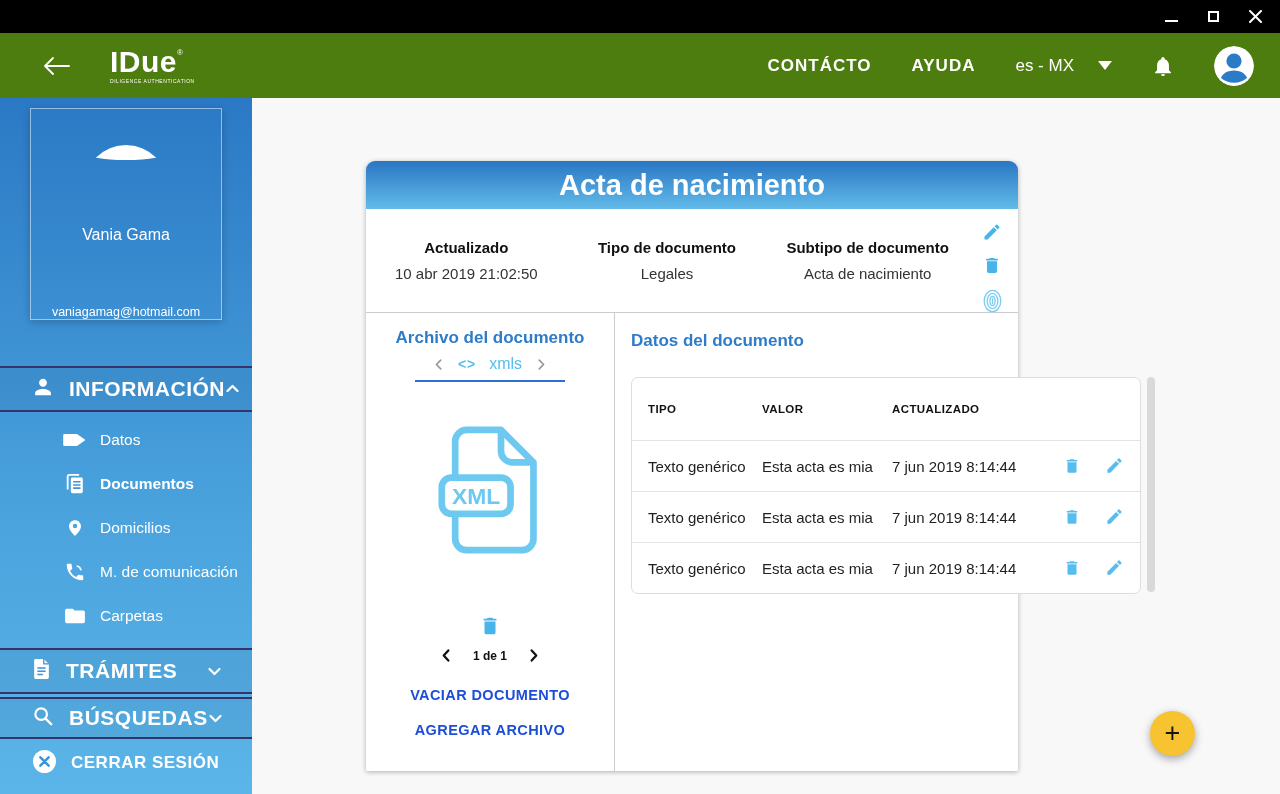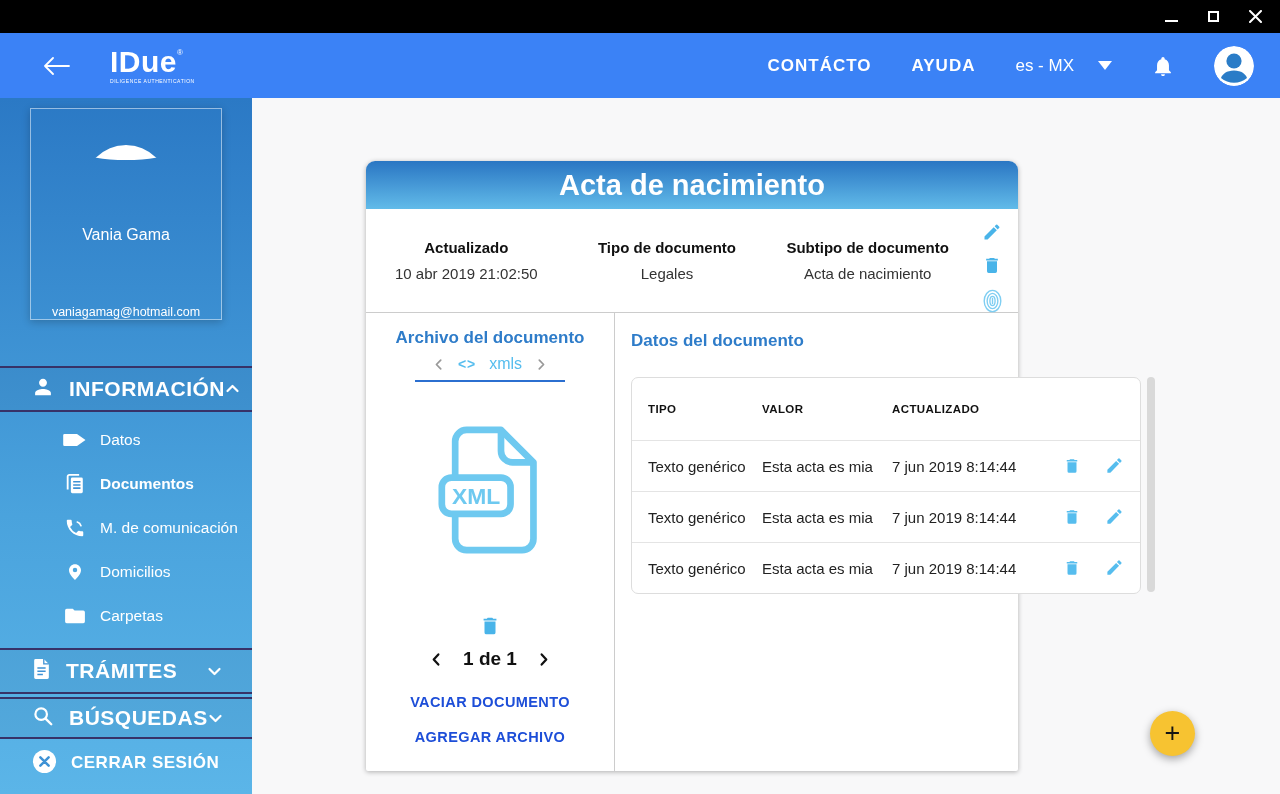--- a/index.html
+++ b/index.html
@@ -7,21 +7,21 @@
     font-family:"Liberation Sans", sans-serif; background:#f8f8f9; }
 
   
   .titlebar { height:33px; background:#000; display:flex; align-items:center;
     justify-content:flex-end; gap:28px; padding-right:18px; }
   .win-btn { display:flex; align-items:center; justify-content:center; width:14px; height:14px; cursor:pointer; }
   .win-min { width:13px; height:2px; background:#fff; margin-top:8px; }
   .win-max { width:11px; height:11px; border:2px solid #fff; }
 
   
-  .app-header { height:65px; background:#3b82f6; display:flex; align-items:center; color:#fff; }
+  .app-header { height:65px; background:#4d7c0f; display:flex; align-items:center; color:#fff; }
   .back-arrow { margin-left:44px; cursor:pointer; display:flex; }
   .logo { margin-left:40px; line-height:1; cursor:default; }
   .logo-top { display:flex; align-items:flex-start; }
   .logo-title { font-size:30px; font-weight:bold; letter-spacing:.5px; }
   .logo-reg { font-size:8px; margin-top:2px; }
   .logo-sub { font-size:5px; letter-spacing:.55px; margin-top:2px; }
   .header-nav { margin-left:auto; display:flex; align-items:center; gap:40px; margin-right:26px; }
   .nav-link { font-size:17px; font-weight:bold; letter-spacing:1px; cursor:pointer; }
   .lang { display:flex; align-items:center; gap:24px; font-size:17px; cursor:pointer; }
   .tri-down { width:0; height:0; border-left:7px solid transparent; border-right:7px solid transparent; border-top:9px solid #fff; }
@@ -74,21 +74,21 @@
   .card-body { display:flex; height:458px; }
   .file-panel { width:249px; flex:0 0 249px; border-right:1px solid #ccc; text-align:center; }
   .panel-title { color:#2e7cc9; font-weight:bold; font-size:17px; margin-top:15px; cursor:default; }
   .tab-strip { width:150px; margin:7px auto 0; display:flex; align-items:center; justify-content:center;
     gap:13px; padding-bottom:7px; border-bottom:2px solid #2b6fd0; }
   .tab-code { color:#56bdee; font-weight:bold; font-size:14px; letter-spacing:1px; }
   .tab-label { color:#56bdee; font-size:16px; cursor:pointer; }
   .xml-wrap { margin-top:42px; display:flex; justify-content:center; }
   .file-trash { margin-top:56px; display:flex; justify-content:center; cursor:pointer; }
   .file-pager { margin-top:10px; display:flex; align-items:center; justify-content:center; gap:20px;
-    font-size:19px; font-weight:bold; color:#111; }
+    font-size:12px; font-weight:bold; color:#111; }
   .pager-btn { cursor:pointer; display:flex; }
   .file-link { margin-top:24px; color:#1d4ed8; font-weight:bold; font-size:14.5px; letter-spacing:.4px; cursor:pointer; }
   .file-link + .file-link { margin-top:19px; }
 
   .data-panel { flex:1; padding:18px 15px 0 16px; }
   .table-wrap { display:flex; margin-top:26px; }
   .data-table { width:510px; border:1px solid #ddd; border-radius:7px; background:#fff; overflow:hidden; }
   .thead { display:flex; align-items:center; height:62px; font-size:11.5px; font-weight:bold;
     letter-spacing:.4px; color:#111; cursor:default; }
   .trow { display:flex; align-items:center; height:51px; border-top:1px solid #e4e4e4;
@@ -201,34 +201,34 @@
               <rect x="7.5" y="5" width="13" height="17" rx="1.6" fill="#fff"></rect>
               <g stroke="#3e92d5" stroke-width="1.7">
                   <path d="M10 9.5h8M10 13h8M10 16.5h8"></path>
                 </g>
             </svg>
           </span>
           <span class="lbl">Documentos</span>
         </div>
         <div class="nav-item">
           <span class="ico">
+            <svg width="18" height="22" viewBox="0 0 24 24">
+                <path fill="#fff" d="M12 1.5C7.6 1.5 4 5.1 4 9.5c0 6 8 13 8 13s8-7 8-13c0-4.4-3.6-8-8-8zm0 10.8a3 3 0 1 1 0-6 3 3 0 0 1 0 6z"></path>
+              </svg>
+          </span>
+          <span class="lbl">Domicilios</span>
+        </div>
+        <div class="nav-item">
+          <span class="ico">
             <svg width="22" height="22" viewBox="0 0 24 24">
               <path fill="#fff" d="M20 15.6c-1.2 0-2.4-.2-3.6-.6a1 1 0 0 0-1 .2l-2.2 2.2a15 15 0 0 1-6.6-6.6l2.2-2.2c.3-.3.4-.7.2-1A11.4 11.4 0 0 1 8.4 4c0-.6-.4-1-1-1H4a1 1 0 0 0-1 1c0 9.4 7.6 17 17 17 .6 0 1-.4 1-1v-3.4c0-.6-.4-1-1-1z"></path>
               <path d="M14.5 5.5a6 6 0 0 1 4 4" stroke="#fff" stroke-width="1.8" fill="none" stroke-linecap="round"></path>
             </svg>
           </span>
           <span class="lbl">M. de comunicación</span>
-        </div>
-        <div class="nav-item">
-          <span class="ico">
-            <svg width="18" height="22" viewBox="0 0 24 24">
-                <path fill="#fff" d="M12 1.5C7.6 1.5 4 5.1 4 9.5c0 6 8 13 8 13s8-7 8-13c0-4.4-3.6-8-8-8zm0 10.8a3 3 0 1 1 0-6 3 3 0 0 1 0 6z"></path>
-              </svg>
-          </span>
-          <span class="lbl">Domicilios</span>
         </div>
         <div class="nav-item">
           <span class="ico">
             <svg width="22" height="18" viewBox="0 0 24 20">
                 <path fill="#fff" d="M9.5 2H2.8A1.8 1.8 0 0 0 1 3.8v12.4A1.8 1.8 0 0 0 2.8 18h18.4a1.8 1.8 0 0 0 1.8-1.8V5.8A1.8 1.8 0 0 0 21.2 4h-9.7l-2-2z"></path>
               </svg>
           </span>
           <span class="lbl">Carpetas</span>
         </div>
       </div>

